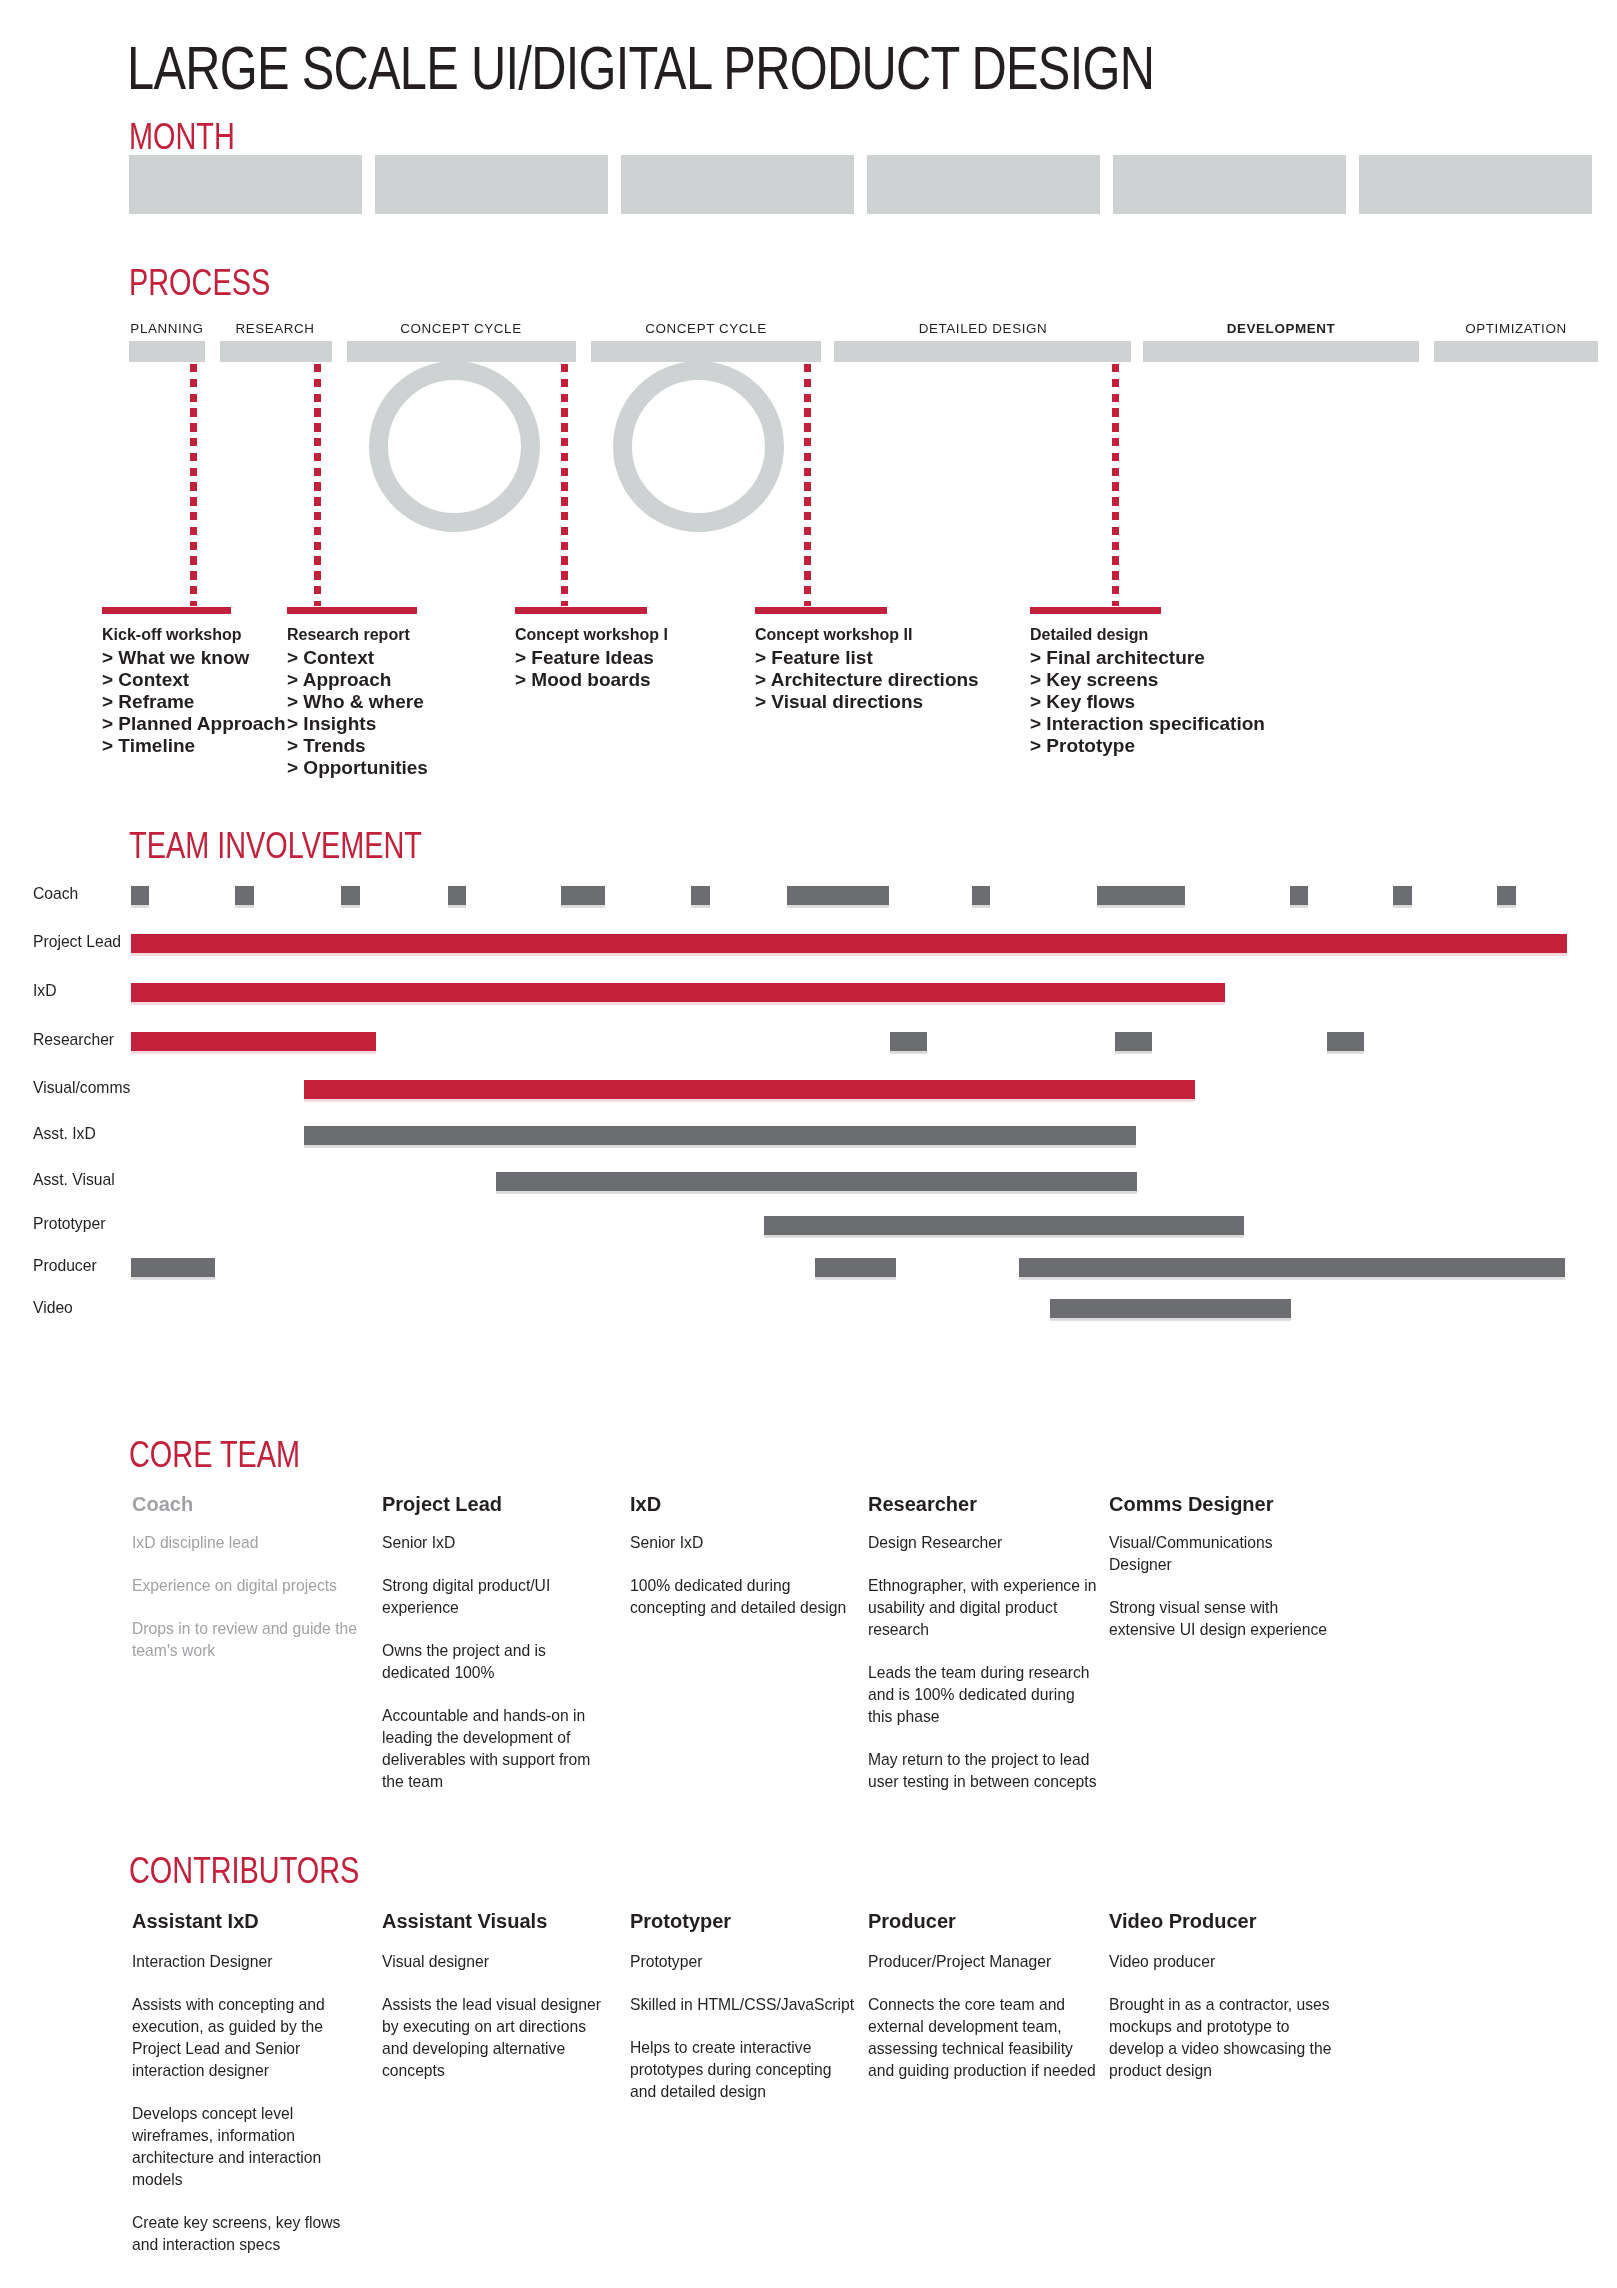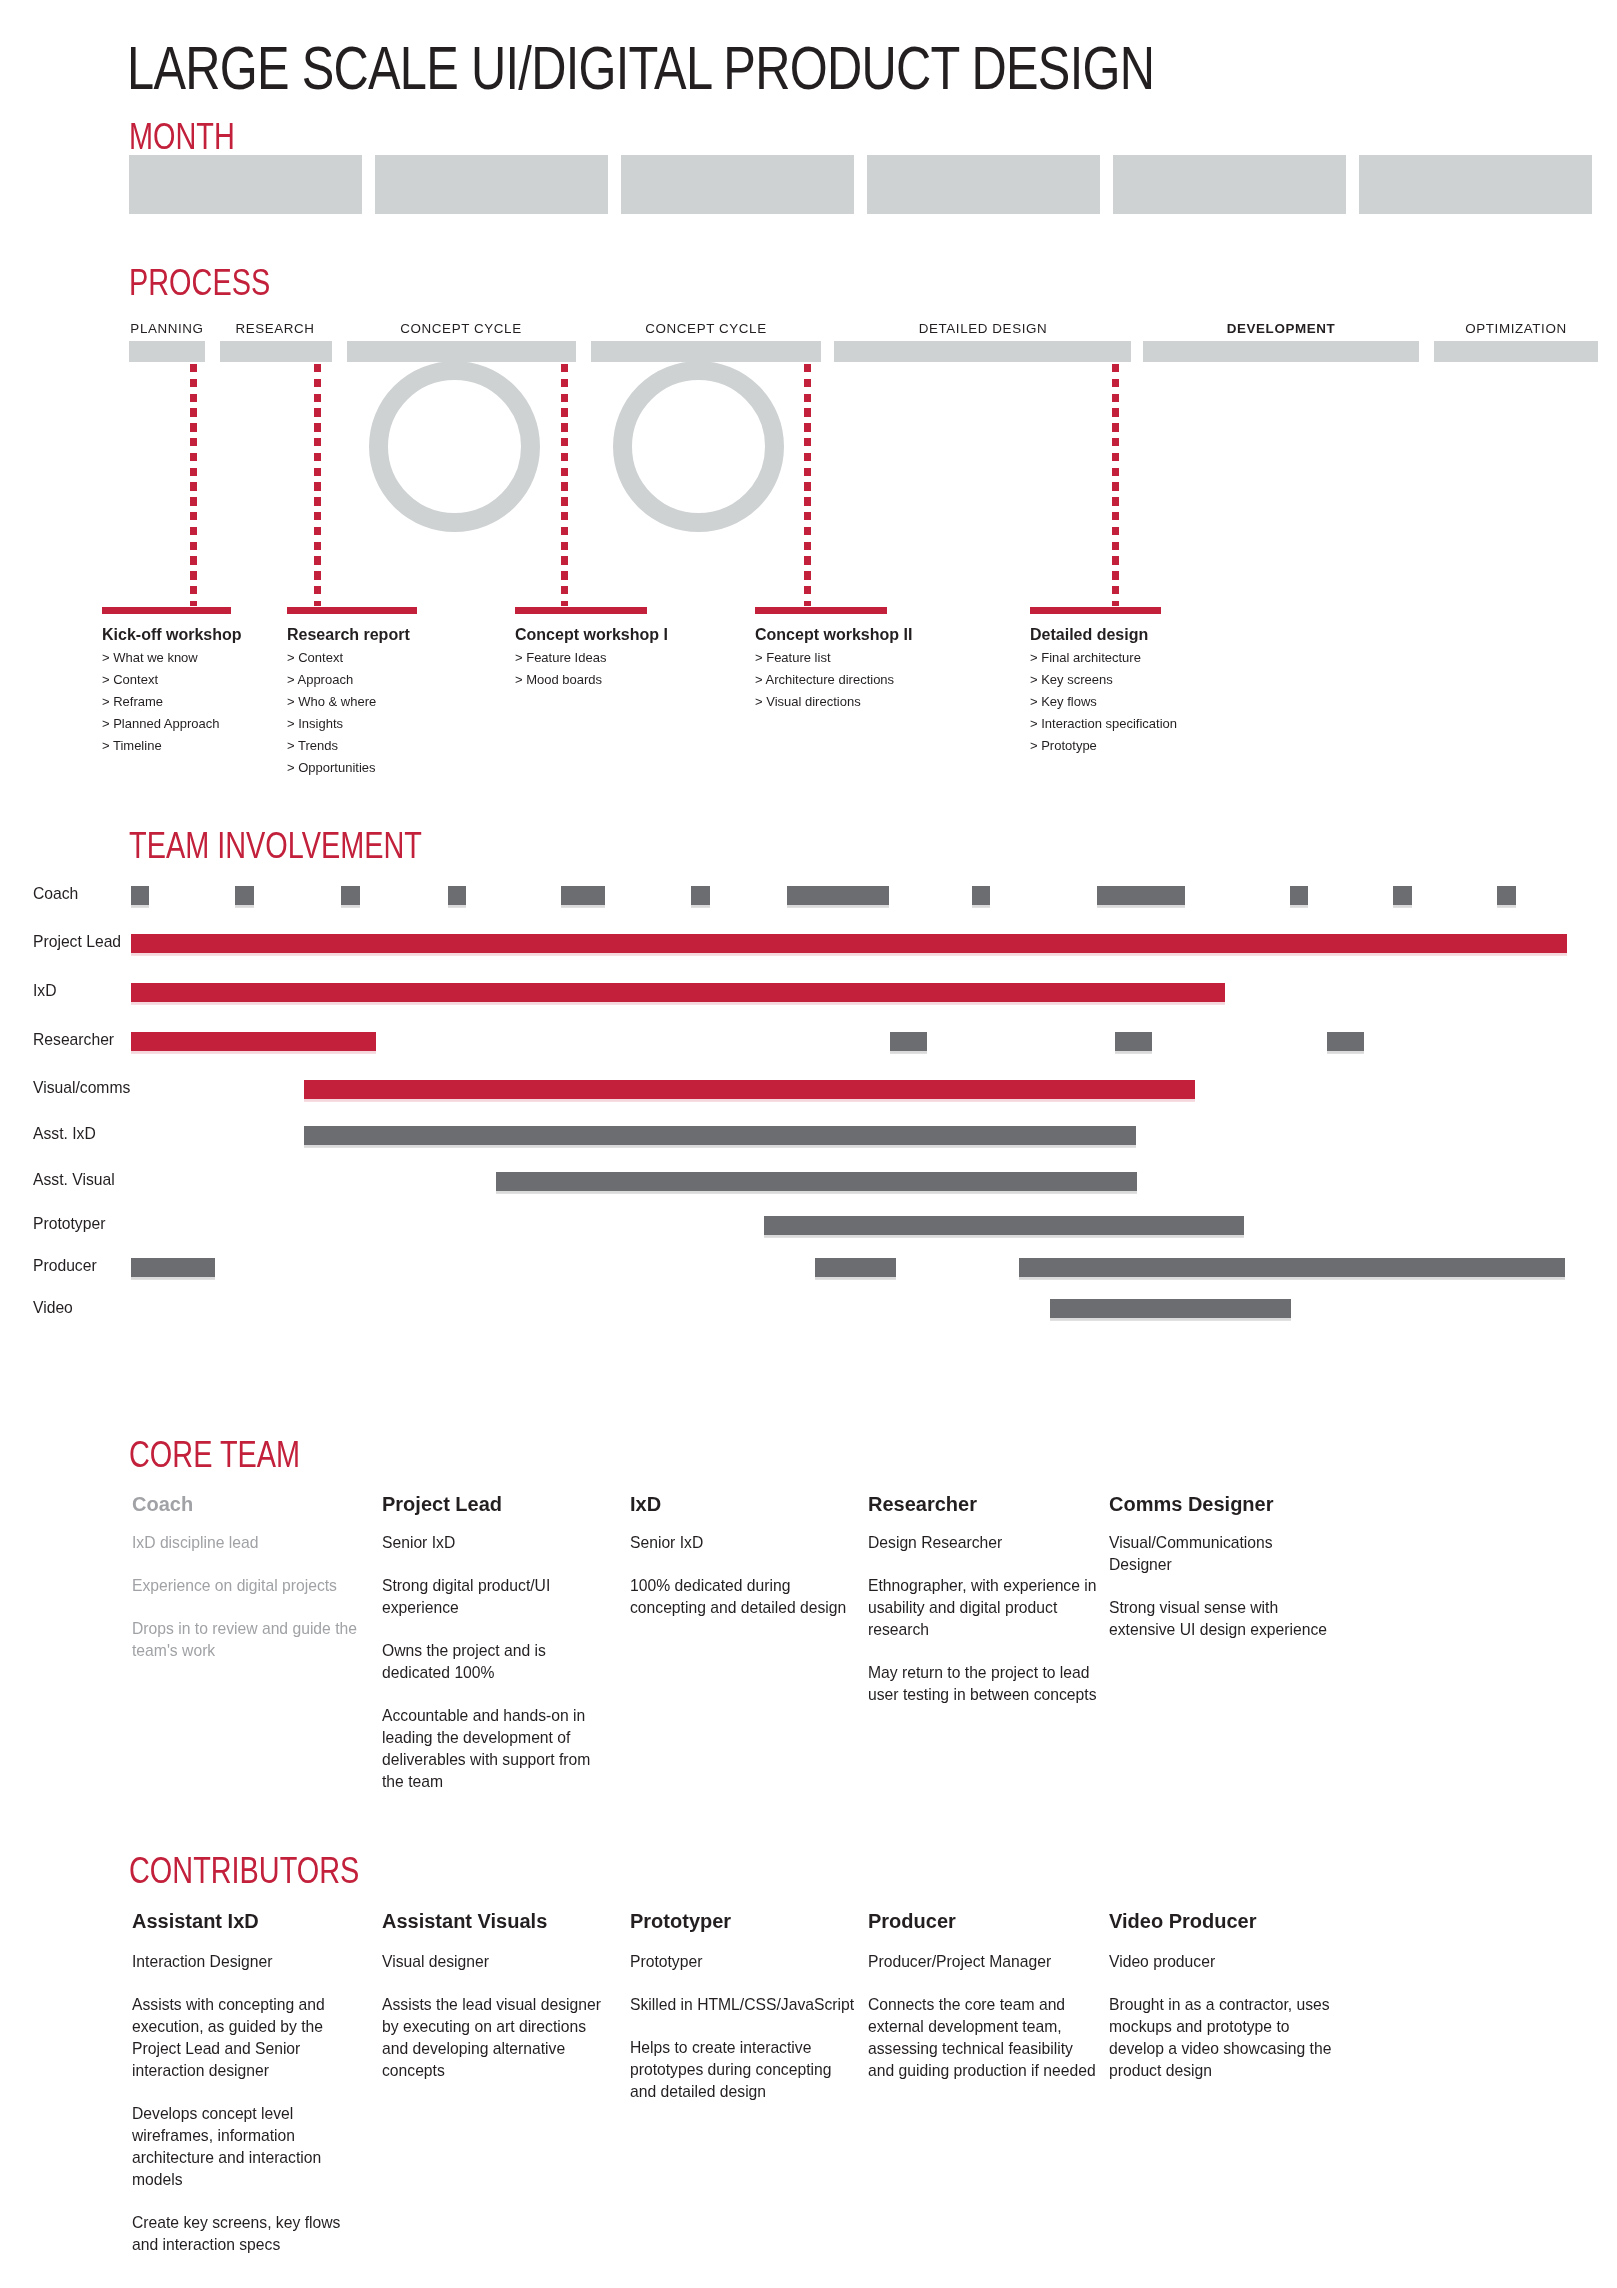--- a/index.html
+++ b/index.html
@@ -13,21 +13,21 @@
   .month-bar{position:absolute;top:155px;height:59px;background:#CFD2D3;}
   .phase-label{position:absolute;top:321px;font-size:13.4px;letter-spacing:0.6px;white-space:nowrap;
       transform:translateX(-50%);color:#231F20;}
   .phase-bar{position:absolute;top:341px;height:21px;background:#CFD2D3;z-index:2;}
   .ring{position:absolute;top:361px;width:133px;height:133px;border:19.4px solid #CFD2D3;
       border-radius:50%;z-index:1;}
   .dotline{position:absolute;top:364px;width:6.5px;height:242px;z-index:0;
       background:repeating-linear-gradient(180deg,#C2203B 0 8.3px,transparent 8.3px 14.8px);}
   .wk-bar{position:absolute;top:607px;height:7.4px;background:#C2203B;}
   .wk-title{position:absolute;top:626px;font-size:16px;font-weight:bold;white-space:nowrap;}
-  .wk-item{font-size:13px;line-height:22px;white-space:nowrap;}
+  .wk-item{font-size:19px;line-height:22px;white-space:nowrap;font-weight:bold;}
   .wk-list{position:absolute;top:647px;}
   .gantt-label{position:absolute;left:33px;font-size:15.7px;white-space:nowrap;color:#231F20;}
   .gantt-seg{position:absolute;height:19.4px;}
   .seg-red{background:#C2203B;box-shadow:0 2.8px 0 rgba(194,32,59,.18);}
   .seg-gray{background:#6C6D70;box-shadow:0 2.8px 0 rgba(108,109,112,.25);}
   .col-header{position:absolute;font-size:20px;font-weight:bold;white-space:nowrap;color:#231F20;}
   .col-body{position:absolute;width:229px;font-size:15.7px;line-height:22px;}
   .col-body p{margin:0 0 21px 0;}
   .muted{color:#A0A2A5;}
 </style>
@@ -172,20 +172,21 @@
       </div>
       <div class="col-header" style="left: 630px; top: 1493px;">IxD</div>
       <div class="col-body" style="left: 630px; top: 1532px;">
         <p>Senior IxD</p>
         <p>100% dedicated during concepting and detailed design</p>
       </div>
       <div class="col-header" style="left: 868px; top: 1493px;">Researcher</div>
       <div class="col-body" style="left: 868px; top: 1532px;">
         <p>Design Researcher</p>
         <p>Ethnographer, with experience in usability and digital product research</p>
+        <p>Leads the team during research and is 100% dedicated during this phase</p>
         <p>May return to the project to lead user testing in between concepts</p>
       </div>
       <div class="col-header" style="left: 1109px; top: 1493px;">Comms Designer</div>
       <div class="col-body" style="left: 1109px; top: 1532px;">
         <p>Visual/Communications Designer</p>
         <p>Strong visual sense with extensive UI design experience</p>
       </div>
     </div>
 
   <div class="abs section-heading" style="left:129px;top:1850px;">CONTRIBUTORS</div>

